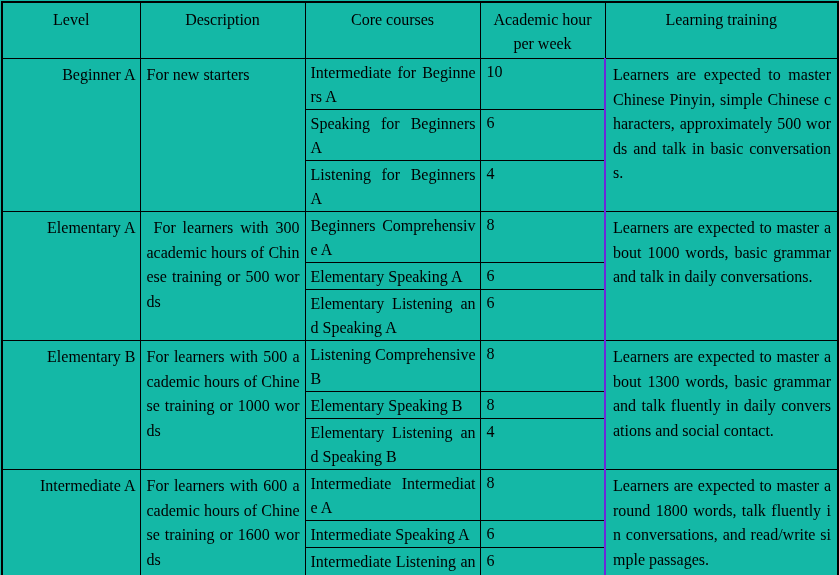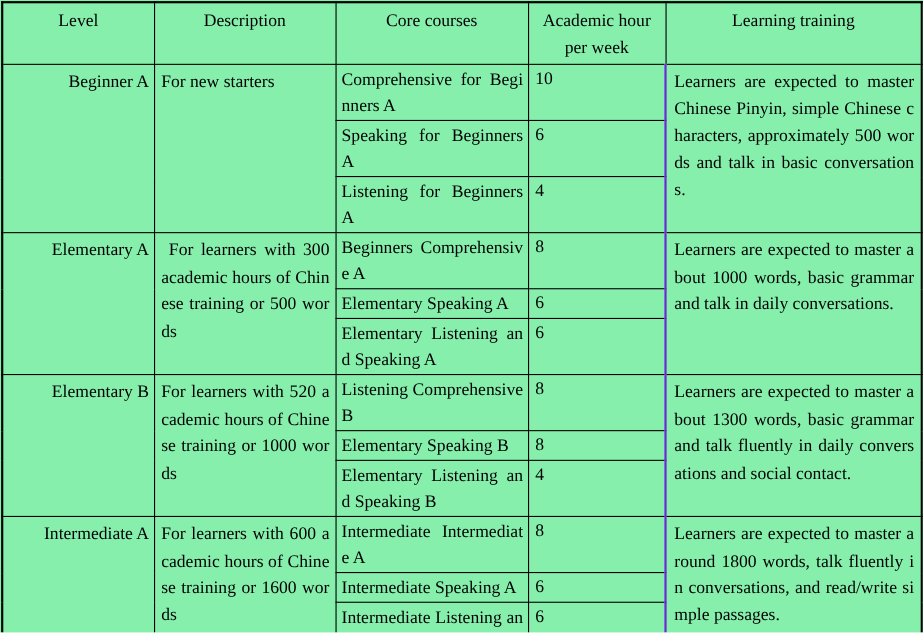--- a/index.html
+++ b/index.html
@@ -1,19 +1,19 @@
 <!DOCTYPE html>
 <html><head>
 <meta charset="utf-8">
 <style>
   html, body { margin: 0; padding: 0; background: #fff; }
   .page {
     width: 839px; height: 575px;
     overflow: hidden;
-    background: #86efac;
+    background: #14b8a6;
     box-sizing: border-box;
     padding: 1px 0 0 1px;
     font-family: "Liberation Serif", serif;
     color: #000;
   }
   table.levels {
     border-collapse: collapse;
     table-layout: fixed;
     width: 836px;
     border: 2px solid #000;
@@ -64,21 +64,21 @@
         <th>Core courses</th>
         <th>Academic hour per week</th>
         <th class="objective" style="padding-top:5px">Learning training</th>
       </tr>
     </thead>
     <tbody>
 
       <tr style="height:51px">
         <td class="level" rowspan="3">Beginner A</td>
         <td class="desc" rowspan="3">For new starters</td>
-        <td class="course">Comprehensive for Beginners A</td>
+        <td class="course">Intermediate for Beginners A</td>
         <td class="hours">10</td>
         <td class="objective" rowspan="3">Learners are expected to master Chinese Pinyin, simple Chinese characters, approximately 500 words and talk in basic conversations.</td>
       </tr>
       <tr class="sub" style="height:50px">
         <td class="course">Speaking for Beginners A</td>
         <td class="hours">6</td>
       </tr>
       <tr class="sub" style="height:48px">
         <td class="course">Listening for Beginners A</td>
         <td class="hours">4</td>
@@ -95,21 +95,21 @@
         <td class="course">Elementary Speaking A</td>
         <td class="hours">6</td>
       </tr>
       <tr class="sub" style="height:50px">
         <td class="course">Elementary Listening and Speaking A</td>
         <td class="hours">6</td>
       </tr>
 
       <tr style="height:51px">
         <td class="level" rowspan="3">Elementary B</td>
-        <td class="desc" rowspan="3">For learners with 520 academic hours of Chinese training or 1000 words</td>
+        <td class="desc" rowspan="3">For learners with 500 academic hours of Chinese training or 1000 words</td>
         <td class="course">Listening Comprehensive B</td>
         <td class="hours">8</td>
         <td class="objective" rowspan="3">Learners are expected to master about 1300 words, basic grammar and talk fluently in daily conversations and social contact.</td>
       </tr>
       <tr class="sub" style="height:23px">
         <td class="course">Elementary Speaking B</td>
         <td class="hours">8</td>
       </tr>
       <tr class="sub" style="height:49px">
         <td class="course">Elementary Listening and Speaking B</td>

